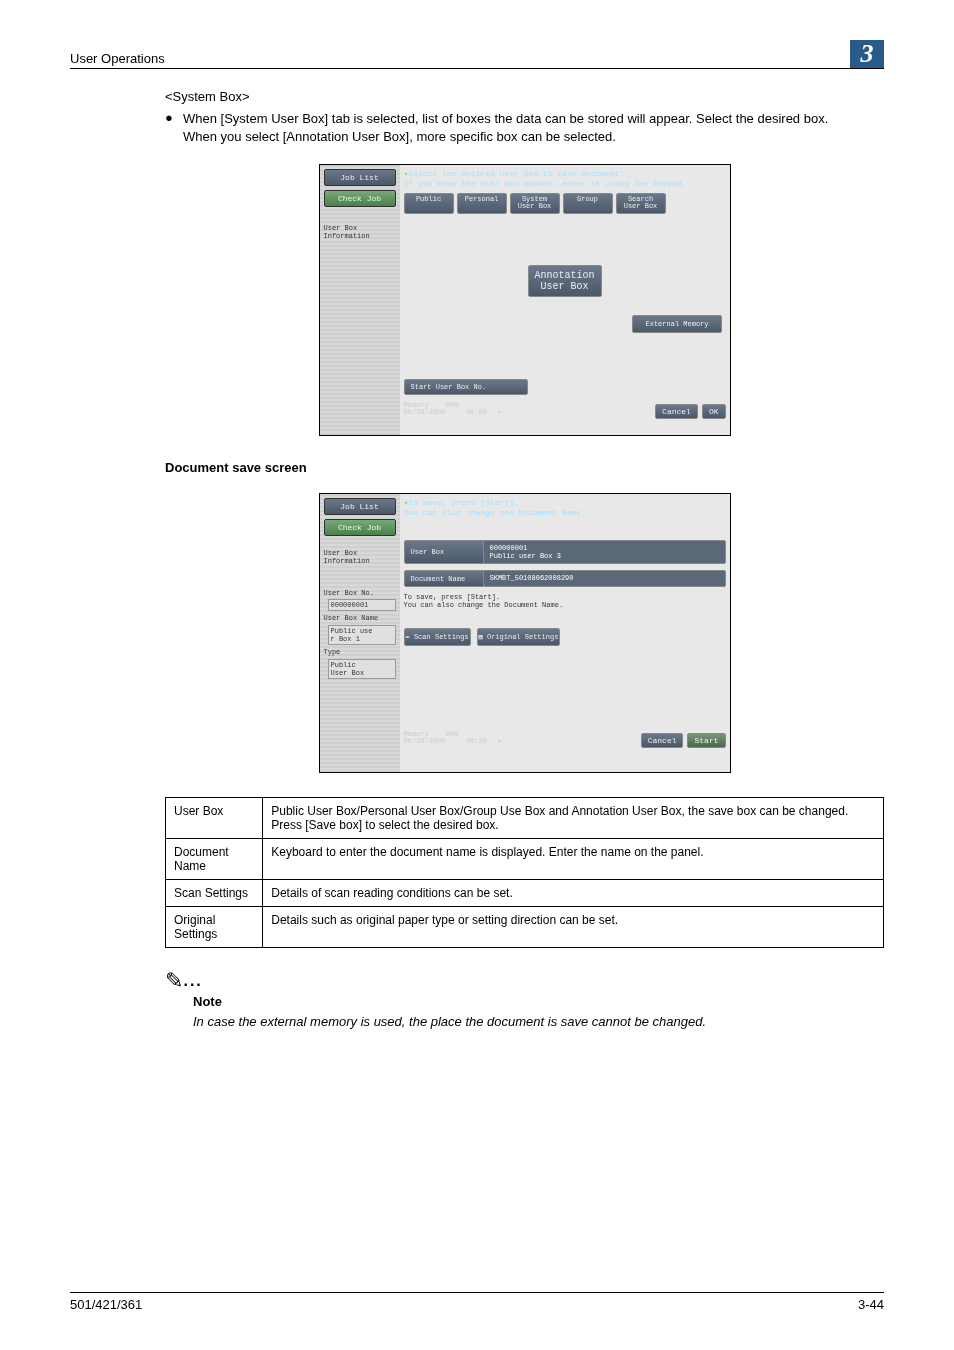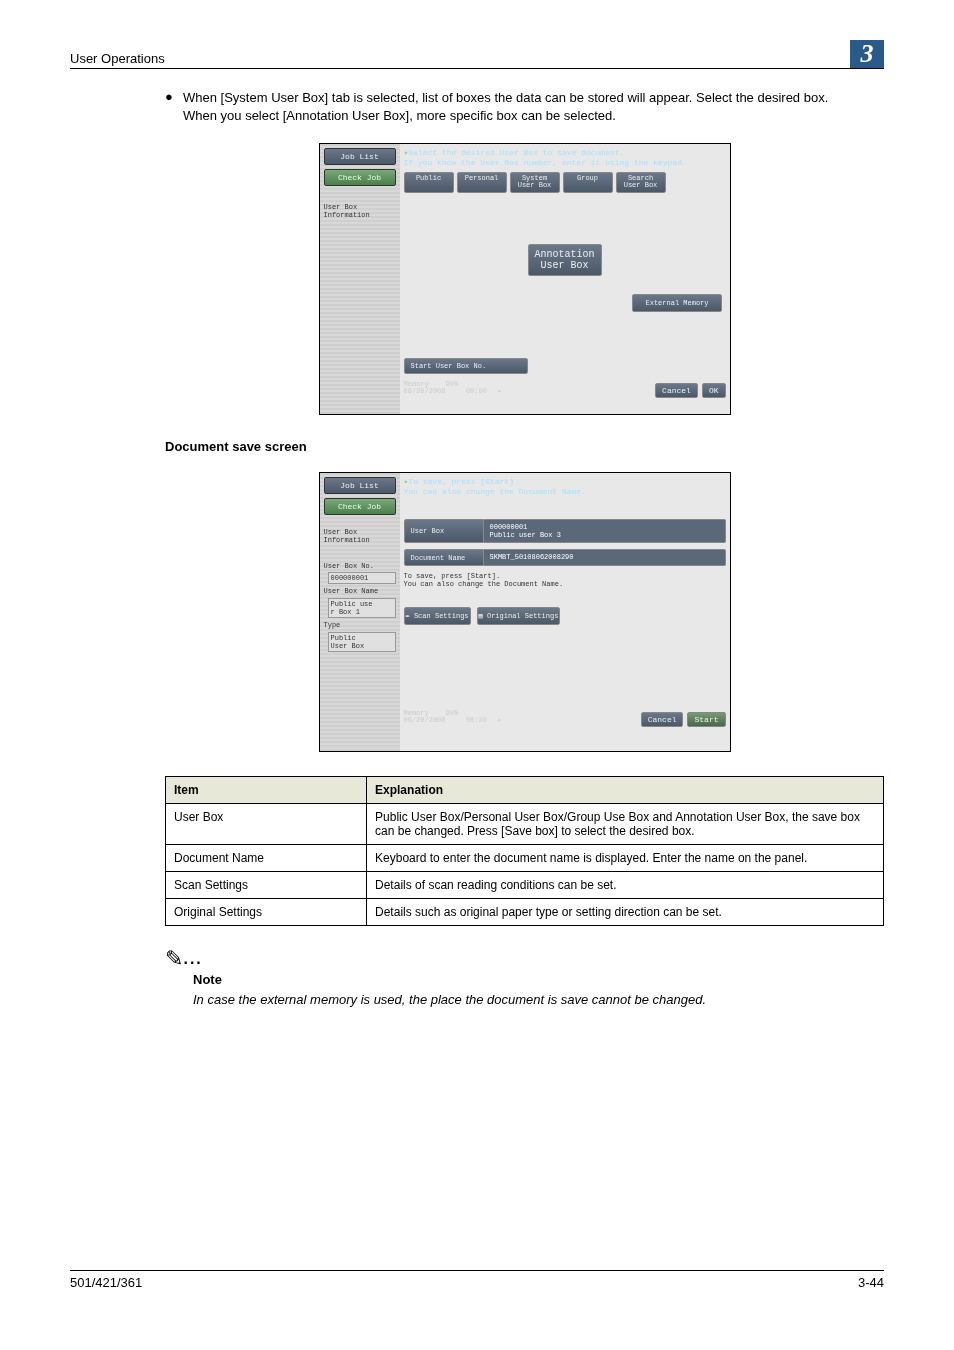--- a/index.html
+++ b/index.html
@@ -212,20 +212,21 @@
 <body>
 
 <div class="page">
 
   <div class="header-row">
     <div class="header-left">User Operations</div>
     <div class="chapter-box">3</div>
   </div>
 
   <div class="content">
+    <div class="el-group">&lt;System Box&gt;</div>
     <div class="bullet-row">
       <div class="bullet">●</div>
       <div class="bullet-text">When [System User Box] tab is selected, list of boxes the data can be stored will appear. Select the desired box.</div>
     </div>
     <div class="indent-text">When you select [Annotation User Box], more specific box can be selected.</div>
 
     <div class="screenshot-wrap">
       <div class="screenshot" style="height:270px;">
         <div class="ss-left">
           <div class="ss-left-btn">Job List</div>
@@ -264,21 +265,21 @@
 
     <div class="section-heading">Document save screen</div>
 
     <div class="screenshot-wrap">
       <div class="screenshot" style="height:278px;">
         <div class="ss-left">
           <div class="ss-left-btn">Job List</div>
           <div class="ss-left-btn green">Check Job</div>
           <div class="ss-left-label" style="margin-top:14px; white-space:pre-line;">User Box
 Information</div>
-          <div class="ss-left-label" style="margin-top:18px;">User Box No.</div>
+          <div class="ss-left-label" style="margin-top:24px;">User Box No.</div>
           <div class="ss-left-value">000000001</div>
           <div class="ss-left-label">User Box Name</div>
           <div class="ss-left-value" style="white-space:pre-line;">Public use
 r Box 1</div>
           <div class="ss-left-label">Type</div>
           <div class="ss-left-value" style="white-space:pre-line;">Public
 User Box</div>
         </div>
         <div class="ss-right">
           <div class="ss-hint"><span class="b">✦</span><span>To save, press [Start].</span><br><span>You can also change the Document Name.</span></div>
@@ -308,24 +309,20 @@
               <div class="ss-footer-btn alt">Start</div>
             </div>
           </div>
           <div style="position:absolute; left:4px; bottom:14px; color:#ccc; font-size:7px;"><span>Memory</span>&nbsp;&nbsp;&nbsp;&nbsp;<span>90%</span></div>
         </div>
       </div>
     </div>
 
     <table class="expl">
       <tbody>
-          <tr>
-        <th style="width:28%;">Item</th>
-        <th>Explanation</th>
-      </tr>
       <tr>
         <td>User Box</td>
         <td>Public User Box/Personal User Box/Group Use Box and Annotation User Box, the save box can be changed. Press [Save box] to select the desired box.</td>
       </tr>
       <tr>
         <td>Document Name</td>
         <td>Keyboard to enter the document name is displayed. Enter the name on the panel.</td>
       </tr>
       <tr>
         <td>Scan Settings</td>

